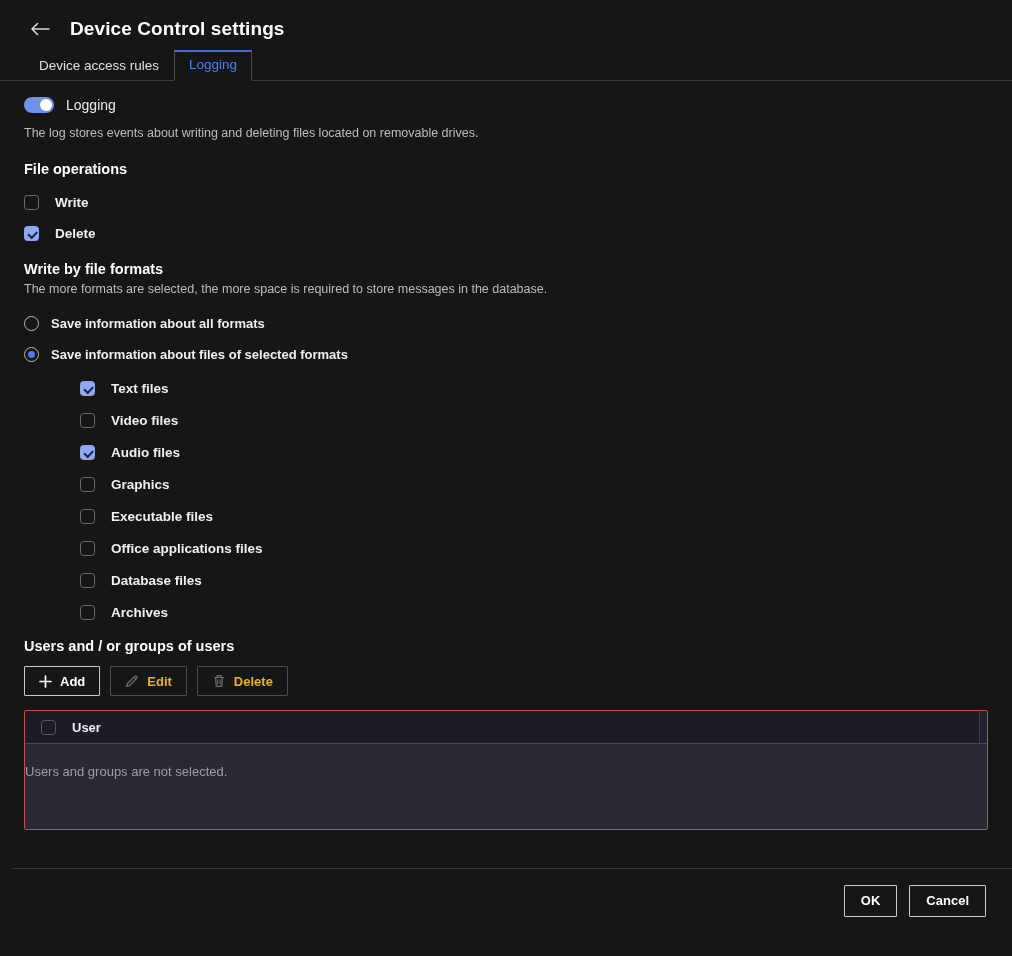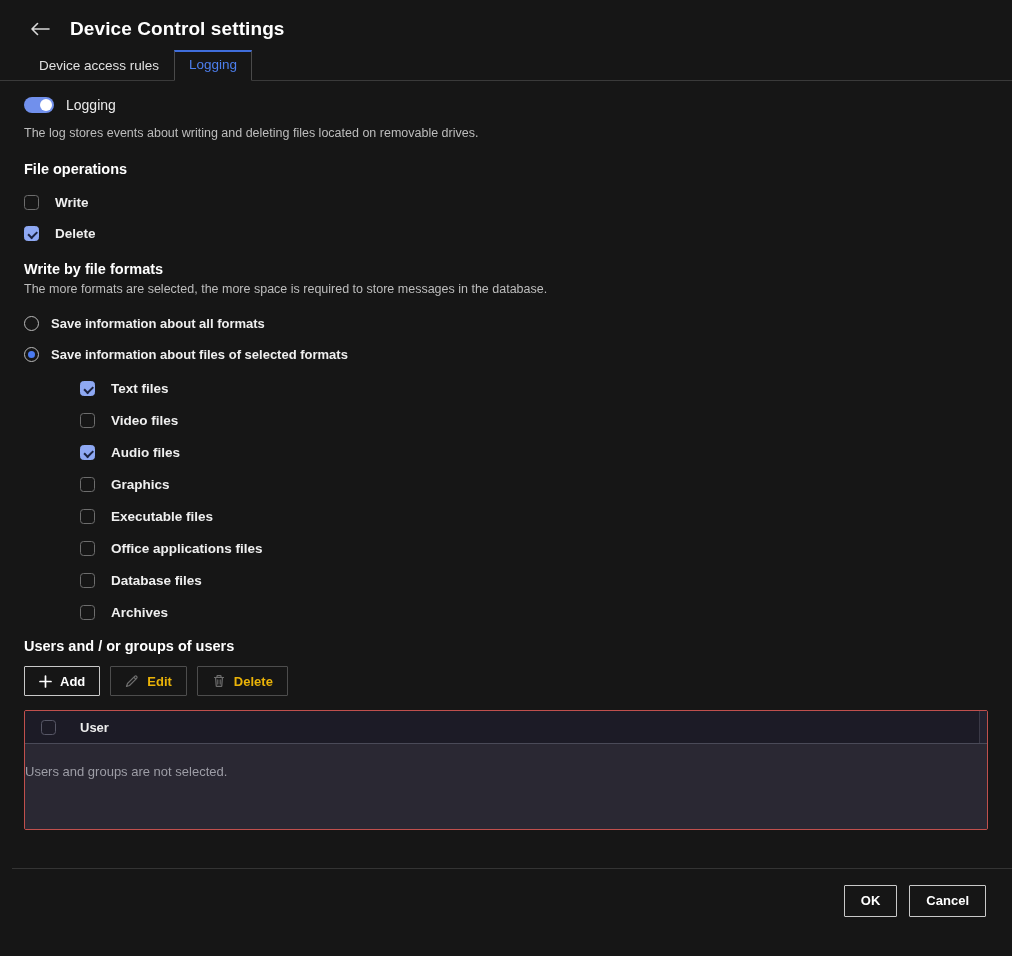--- a/index.html
+++ b/index.html
@@ -216,21 +216,21 @@
     border-radius: 2px;
     overflow: hidden;
     background: #2a2833;
     height: 120px;
     display: flex;
     flex-direction: column;
   }
   .table-head {
     display: flex;
     align-items: center;
-    gap: 24px;
+    gap: 16px;
     height: 33px;
     padding: 0 16px 0 16px;
     background: #1c1b26;
     border-bottom: 1px solid #4a4a58;
     position: relative;
   }
   .table-head .cb { border-color: #575766; }
   .table-head-label {
     font-size: 13px;
     font-weight: bold;

